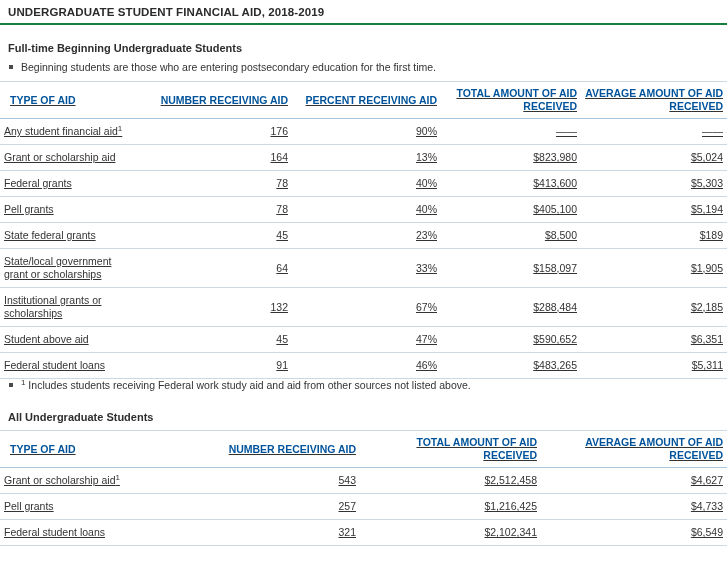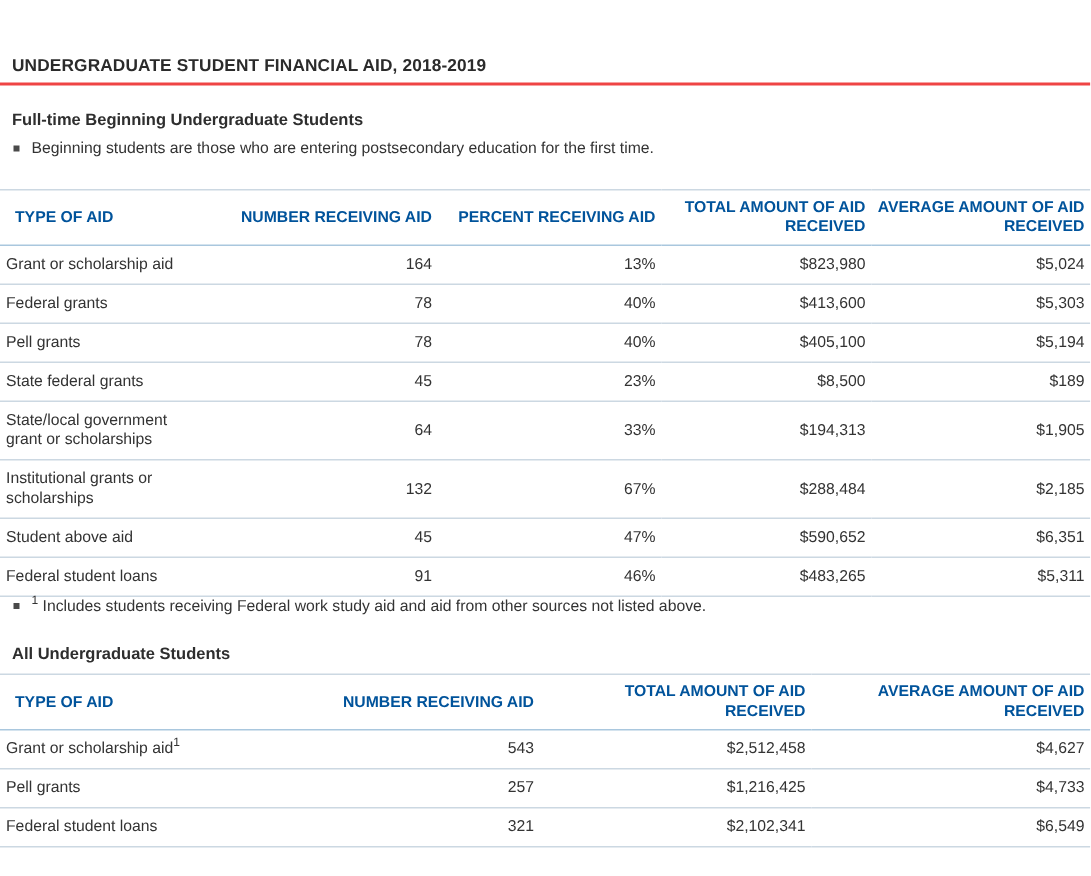--- a/index.html
+++ b/index.html
@@ -2,33 +2,32 @@
 <html><head>
 <meta charset="utf-8">
 <style>
   html,body{margin:0;padding:0;background:#ffffff;}
   body{font-family:"Liberation Sans", sans-serif;color:#333333;}
   .page{width:727px;height:584px;box-sizing:border-box;overflow:hidden;background:#fff;padding-top:3px;}
 
   .page-title{
     font-size:11.5px;font-weight:bold;color:#2b2b2b;
     padding:3px 8px 5px 8px;
-    border-bottom:2px solid #ef4444;
+    border-bottom:2px solid #15803d;
     letter-spacing:0.1px;
-    margin-top:32px;
   }
 
   .section-heading{
     font-size:11px;font-weight:bold;color:#2e2e2e;
     padding-left:8px;margin-top:17px;margin-bottom:7px;
   }
-  .note{display:flex;align-items:flex-start;font-size:10.5px;color:#333;padding-left:9px;margin-bottom:20px;line-height:13px;}
+  .note{display:flex;align-items:flex-start;font-size:10.5px;color:#333;padding-left:9px;margin-bottom:7px;line-height:13px;}
   .sq{flex:0 0 auto;width:4px;height:4px;background:#4a4a4a;margin:4px 8px 0 0;}
 
-  table.aid{border-collapse:collapse;table-layout:fixed;width:727px;border-top:1px solid #CCD8E2;}
+  table.aid{border-collapse:collapse;table-layout:fixed;width:727px;border-top:1px solid #CCD8E2;text-decoration:underline;}
   table.aid th{
     color:#00539B;font-size:10.5px;font-weight:bold;text-align:right;
     vertical-align:middle;padding:5px 4px;line-height:13px;
     border-bottom:1px solid #A9C7DE;
   }
   table.aid th.type{text-align:left;padding-left:10px;}
   table.aid th.nw{white-space:nowrap;}
   table.aid td{
     font-size:10.5px;vertical-align:middle;padding:6px 4px;line-height:13px;
     border-bottom:1px solid #CCD8E2;color:#333;
@@ -73,20 +72,27 @@
         <tr>
           <th class="type">TYPE OF AID</th>
           <th class="nw">NUMBER RECEIVING AID</th>
           <th>PERCENT RECEIVING AID</th>
           <th>TOTAL AMOUNT OF AID RECEIVED</th>
           <th>AVERAGE AMOUNT OF AID RECEIVED</th>
         </tr>
       </thead>
       <tbody>
           <tr>
+            <td class="type ind0">Any student financial aid<sup>1</sup></td>
+            <td class="num">176</td>
+            <td class="pct">90%</td>
+            <td class="money">——</td>
+            <td class="money">——</td>
+          </tr>
+          <tr>
             <td class="type ind1">Grant or scholarship aid</td>
             <td class="num">164</td>
             <td class="pct">13%</td>
             <td class="money">$823,980</td>
             <td class="money">$5,024</td>
           </tr>
           <tr>
             <td class="type ind2">Federal grants</td>
             <td class="num">78</td>
             <td class="pct">40%</td>
@@ -104,21 +110,21 @@
             <td class="type ind3">State federal grants</td>
             <td class="num">45</td>
             <td class="pct">23%</td>
             <td class="money">$8,500</td>
             <td class="money">$189</td>
           </tr>
           <tr>
             <td class="type ind2">State/local government grant or scholarships</td>
             <td class="num">64</td>
             <td class="pct">33%</td>
-            <td class="money">$194,313</td>
+            <td class="money">$158,097</td>
             <td class="money">$1,905</td>
           </tr>
           <tr>
             <td class="type ind2">Institutional grants or scholarships</td>
             <td class="num">132</td>
             <td class="pct">67%</td>
             <td class="money">$288,484</td>
             <td class="money">$2,185</td>
           </tr>
           <tr>

